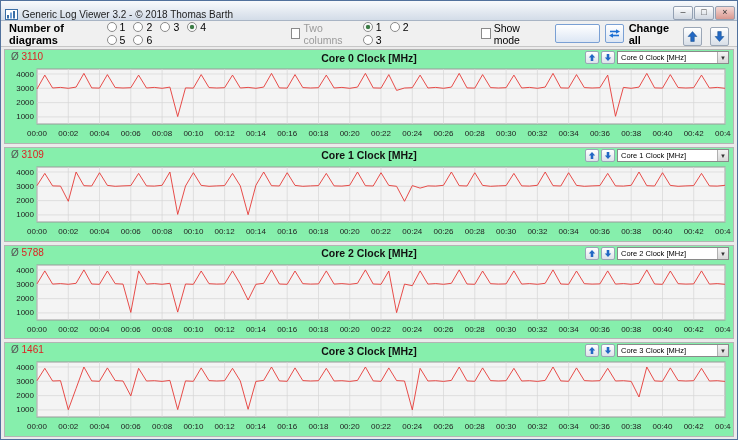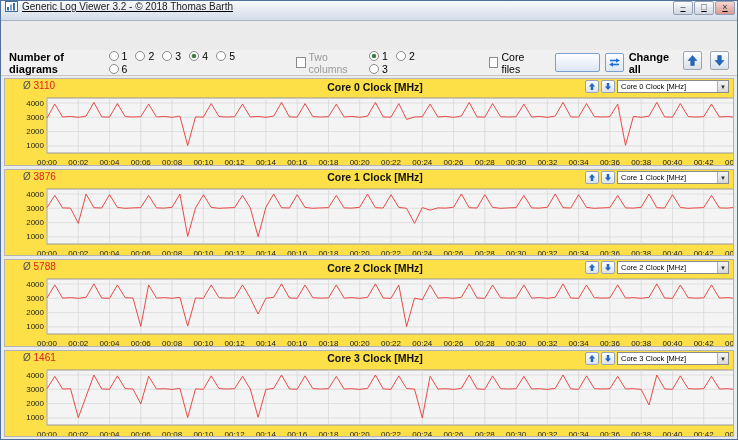--- a/index.html
+++ b/index.html
@@ -1,50 +1,50 @@
 <!DOCTYPE html>
 <html><head>
 <meta charset="utf-8">
 <style>
   * { box-sizing: border-box; margin: 0; padding: 0; }
   html,body { background:#9aa4b0; font-family:"Liberation Sans", sans-serif; }
   .window{ width:738px; height:440px; border:1px solid #51719c; background:#ebebeb;
            display:flex; flex-direction:column; overflow:hidden; }
   
-  .titlebar{ height:20px; flex:0 0 20px; display:flex; align-items:flex-start;
+  .titlebar{ height:20px; flex:0 0 20px; display:flex; align-items:flex-end;
              background:linear-gradient(#f8fafc,#d3dce8); border-bottom:1px solid #a8b4c4;
-             padding:0 2px 0 4px;text-decoration:underline; }
+             padding:0 2px 0 4px; }
   .app-icon{ width:13px; height:11px; margin-right:4px; flex:0 0 auto; }
   .title-text{ font-size:10px; color:#1c1c1c; flex:1 1 auto; white-space:nowrap; overflow:hidden; }
   .winbtns{ display:flex; gap:1px; }
   .winbtn{ width:20px; height:14px; font-size:9px; line-height:11px; text-align:center;
            border:1px solid #93a0b2; border-radius:2px; color:#333;
            background:linear-gradient(#fdfdfd,#cfd6e0); cursor:default; }
   .winbtn.close{ background:linear-gradient(#f4d8d4,#d89890); }
   
   .toolbar{ height:24px; flex:0 0 26px; display:flex; align-items:center; gap:5px;
-            background:#f0f0f0; border-bottom:1px solid #c6c6c6; padding:0 8px; font-size:11px;margin-top:29px; }
+            background:#f0f0f0; border-bottom:1px solid #c6c6c6; padding:0 8px; font-size:11px; }
   .bold{ font-weight:bold; }
   .radio-item,.check-item{ display:inline-flex; align-items:center; gap:3px; font-size:10.5px; margin-left:5px; cursor:default; }
   .radio{ width:10px; height:10px; border:1px solid #8a8a8a; border-radius:50%; background:#fff; position:relative; display:inline-block; }
   .radio.sel::after{ content:""; position:absolute; left:2px; top:2px; width:4px; height:4px; border-radius:50%; background:#3a7d44; box-shadow:0 0 1px #2a5d34; }
   .checkbox{ width:11px; height:11px; border:1px solid #8a8a8a; background:#fff; display:inline-block; position:relative; }
   .checkbox.checked::after{ content:"✓"; position:absolute; left:0px; top:-3px; font-size:11px; font-weight:bold; color:#2b6cc8; }
   .disabled-label{ color:#9a9a9a; }
   .tool-btn{ width:22px; height:19px; border:1px solid #7aa0d4; border-radius:2px;
              background:linear-gradient(#ffffff,#dce6f4); display:inline-flex; align-items:center;
              justify-content:center; padding:0; cursor:default; }
   .gap-l{ margin-left:12px;padding-left:43px; }
-  .change-all{ margin-left:auto; display:flex; align-items:flex-start; gap:8px; }
+  .change-all{ margin-left:auto; display:flex; align-items:flex-end; gap:8px; }
   .arrow-btn{ width:22px; height:19px; border:1px solid #9aa6b6; border-radius:2px;
               background:linear-gradient(#ffffff,#d8dfe8); display:inline-flex; align-items:center;
               justify-content:center; padding:0; cursor:default; }
   
   .panels{ flex:1 1 auto; display:flex; flex-direction:column; gap:3px; padding:2px 3px; min-height:0; }
-  .panel{ flex:1 1 0; min-height:0; border:1px solid #b4b4b4; background:#fde047; overflow:hidden;padding-left:12px; }
+  .panel{ flex:1 1 0; min-height:0; border:1px solid #b4b4b4; background:#86efac; overflow:hidden; }
   .phead{ height:15px; position:relative; display:flex; align-items:center; justify-content:center; }
   .avg{ position:absolute; left:6px; top:1px; font-size:10px; }
   .avg-sym{ color:#555; }
   .avg-num{ color:#d22; }
   .ptitle{ font-size:10.5px; font-weight:bold; color:#111; }
   .pctrl{ position:absolute; right:4px; top:1px; display:flex; align-items:center; gap:2px; }
   .mini-btn{ width:14px; height:13px; border:1px solid #9aa6b6; border-radius:2px;
              background:linear-gradient(#ffffff,#dde3ea); display:inline-flex; align-items:center;
              justify-content:center; padding:0; cursor:default; }
   .combo{ width:112px; height:13px; border:1px solid #8a8a8a; background:#fff; display:flex;
@@ -116,21 +116,21 @@
           <span class="radio"></span>
           <span>2</span>
         </label>
       <label class="radio-item">
           <span class="radio"></span>
           <span>3</span>
         </label>
     </span>
     <label class="check-item gap-l">
       <span class="checkbox"></span>
-      <span>Core files</span>
+      <span>Show mode</span>
     </label>
 
     <button class="tool-btn gap-l">
       <svg width="12" height="10" viewBox="0 0 12 10">
         <rect x="1" y="4" width="10" height="2.6" fill="#d92b2b"></rect>
       </svg>
     </button>
     <button class="tool-btn">
       <svg width="13" height="11" viewBox="0 0 13 11">
         <path d="M2 3.5 H8" stroke="#1c6fd4" stroke-width="1.6" fill="none"></path>
@@ -233,21 +233,21 @@
           <line x1="30" y1="22.3" x2="718" y2="22.3" stroke="#d6d6d6" stroke-width="0.7"></line>
           <text x="27" y="24.8" font-size="8" text-anchor="end" fill="#222222">3000</text>
           <line x1="30" y1="8.0" x2="718" y2="8.0" stroke="#d6d6d6" stroke-width="0.7"></line>
           <text x="27" y="10.5" font-size="8" text-anchor="end" fill="#222222">4000</text>
           <polyline points="30.0,23.0 37.8,9.1 45.6,22.0 53.5,21.4 61.3,22.3 69.1,21.1 76.9,7.4 84.7,21.9 92.5,22.1 100.4,8.6 108.2,21.6 116.0,22.0 123.8,21.7 131.6,9.1 139.5,22.0 147.3,21.4 155.1,22.3 162.9,21.1 170.7,50.6 178.5,21.9 186.4,22.1 194.2,8.6 202.0,21.6 209.8,22.0 217.6,21.7 225.5,9.1 233.3,22.0 241.1,21.4 248.9,22.3 256.7,21.1 264.5,7.4 272.4,21.9 280.2,22.1 288.0,8.6 295.8,21.6 303.6,22.0 311.5,21.7 319.3,9.1 327.1,22.0 334.9,21.4 342.7,22.3 350.5,21.1 358.4,7.4 366.2,21.9 374.0,22.1 381.8,8.6 389.6,24.4 397.5,22.0 405.3,21.7 413.1,9.1 420.9,22.0 428.7,21.4 436.5,22.3 444.4,21.1 452.2,7.4 460.0,21.9 467.8,22.1 475.6,8.6 483.5,21.6 491.3,22.0 499.1,21.7 506.9,9.1 514.7,22.0 522.5,21.4 530.4,22.3 538.2,21.1 546.0,7.4 553.8,21.9 561.6,22.1 569.5,8.6 577.3,21.6 585.1,22.0 592.9,21.7 600.7,9.1 608.5,50.3 616.4,21.4 624.2,22.3 632.0,21.1 639.8,7.4 647.6,21.9 655.5,22.1 663.3,8.6 671.1,21.6 678.9,22.0 686.7,21.7 694.5,9.1 702.4,22.0 710.2,21.4 718.0,22.3" fill="none" stroke="#e53935" stroke-width="0.9"></polyline>
         </svg>
     </div>
 
     <div class="panel">
       <div class="phead">
-        <span class="avg"><span class="avg-sym">Ø</span> <span class="avg-num">3876</span></span>
+        <span class="avg"><span class="avg-sym">Ø</span> <span class="avg-num">3109</span></span>
         <span class="ptitle">Core 1 Clock [MHz]</span>
         <span class="pctrl">
           <button class="mini-btn">
               <svg width="8" height="9" viewBox="0 0 10 10">
                 <path d="M5 0.5 L9 5 H6.6 V9.5 H3.4 V5 H1 Z" fill="#2268c4"></path>
               </svg>
             </button>
           <button class="mini-btn">
               <svg width="8" height="9" viewBox="0 0 10 10">
                 <path d="M5 9.5 L1 5 H3.4 V0.5 H6.6 V5 H9 Z" fill="#2268c4"></path>

